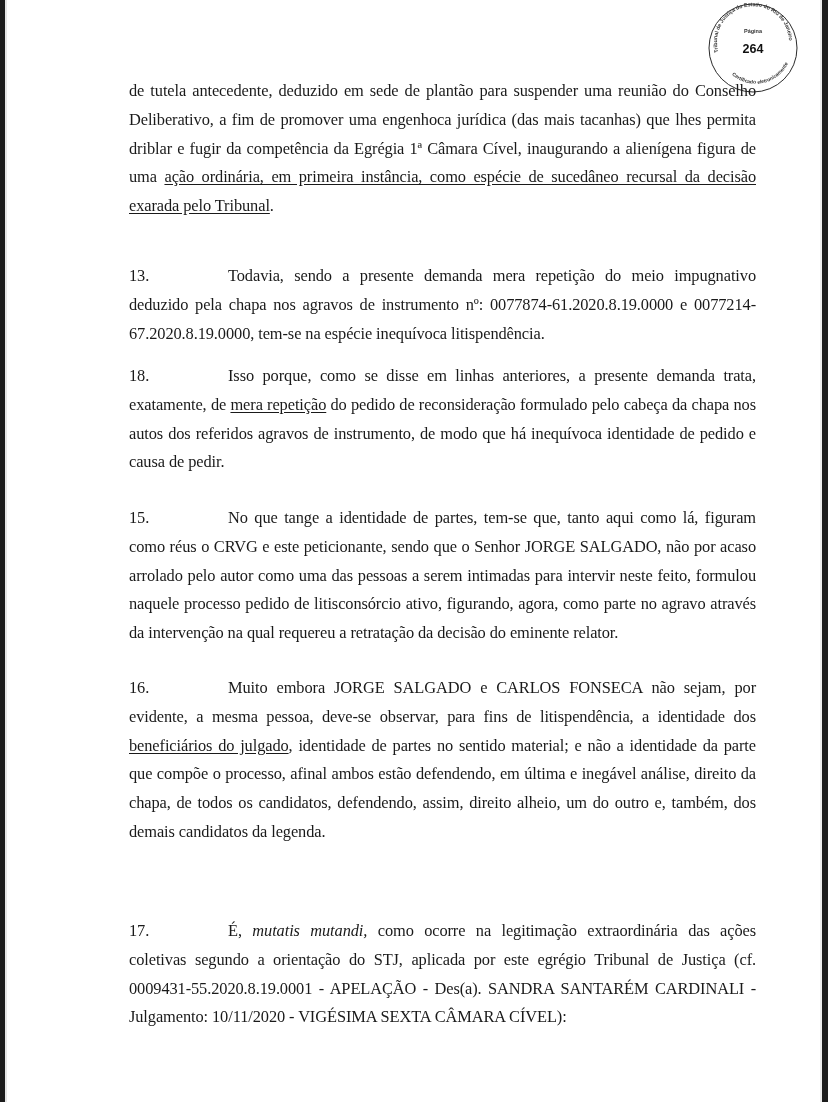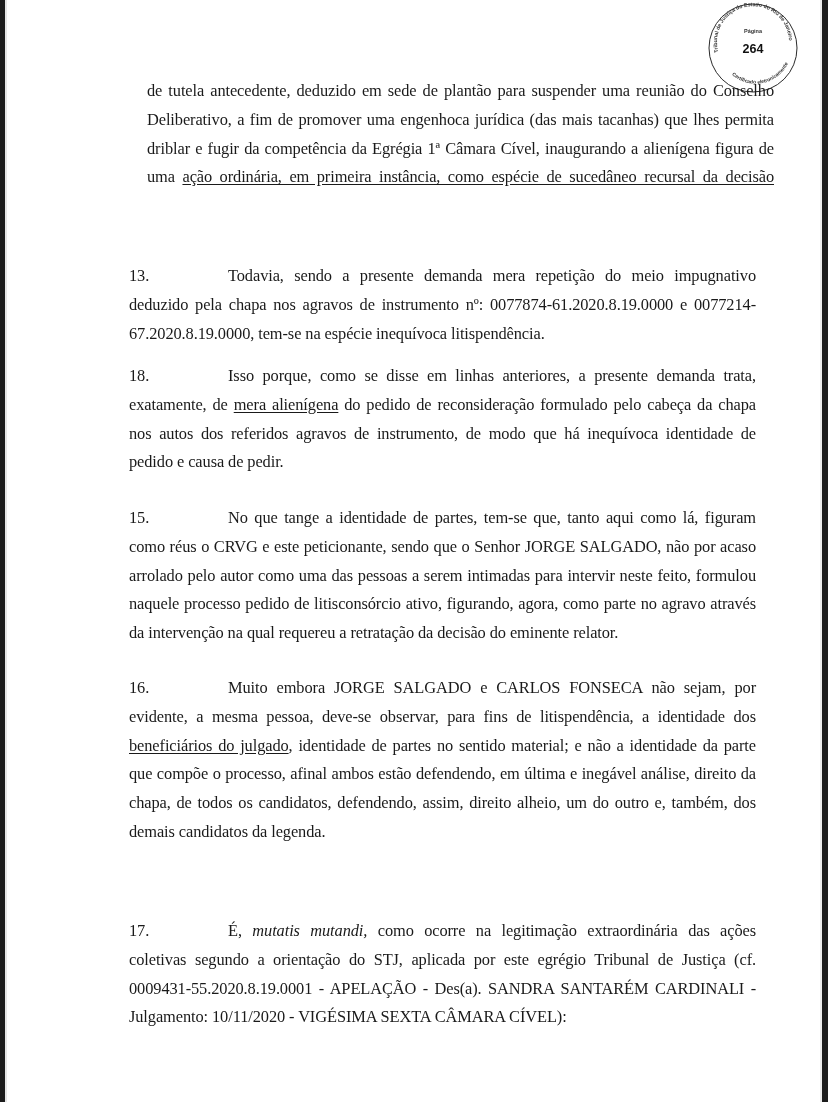--- a/index.html
+++ b/index.html
@@ -67,35 +67,36 @@
         <textPath href="#arcTop" startOffset="2">Tribunal de Justiça do Estado do Rio de Janeiro</textPath>
       </text>
       <text x="46" y="31" text-anchor="middle" font-family="Liberation Sans, sans-serif" font-size="5.5" font-weight="bold" fill="#333">Página</text>
       <text x="46" y="51" text-anchor="middle" font-family="Liberation Sans, sans-serif" font-size="12.5" font-weight="bold" fill="#111">264</text>
       <text font-family="Liberation Sans, sans-serif" font-size="5" fill="#333" font-weight="bold">
         <textPath href="#arcBot" startOffset="4">Certificado eletronicamente</textPath>
       </text>
     </svg>
   </div>
 
-  <div class="text-block" style="top:77px;margin-left:18px;">
+  <div class="text-block" style="top:77px;">
     <p class="para" style="text-align-last: justify;">
       <span>de tutela antecedente, deduzido em sede de plantão para suspender uma reunião do Conselho</span>
       <span>Deliberativo, a fim de promover uma engenhoca jurídica (das mais tacanhas) que lhes permita</span>
       <span>driblar e fugir da competência da Egrégia 1ª Câmara Cível, inaugurando a alienígena figura de</span>
       <span>uma </span><span class="u">ação ordinária, em primeira instância, como espécie de sucedâneo recursal da decisão</span>
     </p>
+    <p class="para last-line-left"><span class="u">exarada pelo Tribunal</span><span>.</span></p>
   </div>
 
   <div class="text-block last-line-left" style="top:262px;">
     <p class="para"><span class="num">13.</span><span>Todavia, sendo a presente demanda mera repetição do meio impugnativo deduzido pela chapa nos agravos de instrumento nº: 0077874-61.2020.8.19.0000 e 0077214-67.2020.8.19.0000, tem-se na espécie inequívoca litispendência.</span></p>
   </div>
 
   <div class="text-block last-line-left" style="top:362px;">
-    <p class="para"><span class="num">18.</span><span>Isso porque, como se disse em linhas anteriores, a presente demanda trata, exatamente, de </span><span class="u">mera alienígena</span><span> do pedido de reconsideração formulado pelo cabeça da chapa nos autos dos referidos agravos de instrumento, de modo que há inequívoca identidade de pedido e causa de pedir.</span></p>
+    <p class="para"><span class="num">18.</span><span>Isso porque, como se disse em linhas anteriores, a presente demanda trata, exatamente, de </span><span class="u">mera repetição</span><span> do pedido de reconsideração formulado pelo cabeça da chapa nos autos dos referidos agravos de instrumento, de modo que há inequívoca identidade de pedido e causa de pedir.</span></p>
   </div>
 
   <div class="text-block last-line-left" style="top:504px;">
     <p class="para"><span class="num">15.</span><span>No que tange a identidade de partes, tem-se que, tanto aqui como lá, figuram como réus o CRVG e este peticionante, sendo que o Senhor JORGE SALGADO, não por acaso arrolado pelo autor como uma das pessoas a serem intimadas para intervir neste feito, formulou naquele processo pedido de litisconsórcio ativo, figurando, agora, como parte no agravo através da intervenção na qual requereu a retratação da decisão do eminente relator.</span></p>
   </div>
 
   <div class="text-block last-line-left" style="top:674px;font-family:Liberation Serif, serif;">
     <p class="para"><span class="num">16.</span><span>Muito embora JORGE SALGADO e CARLOS FONSECA não sejam, por evidente, a mesma pessoa, deve-se observar, para fins de litispendência, a identidade dos </span><span class="u">beneficiários do julgado</span><span>, identidade de partes no sentido material; e não a identidade da parte que compõe o processo, afinal ambos estão defendendo, em última e inegável análise, direito da chapa, de todos os candidatos, defendendo, assim, direito alheio, um do outro e, também, dos demais candidatos da legenda.</span></p>
   </div>
 

